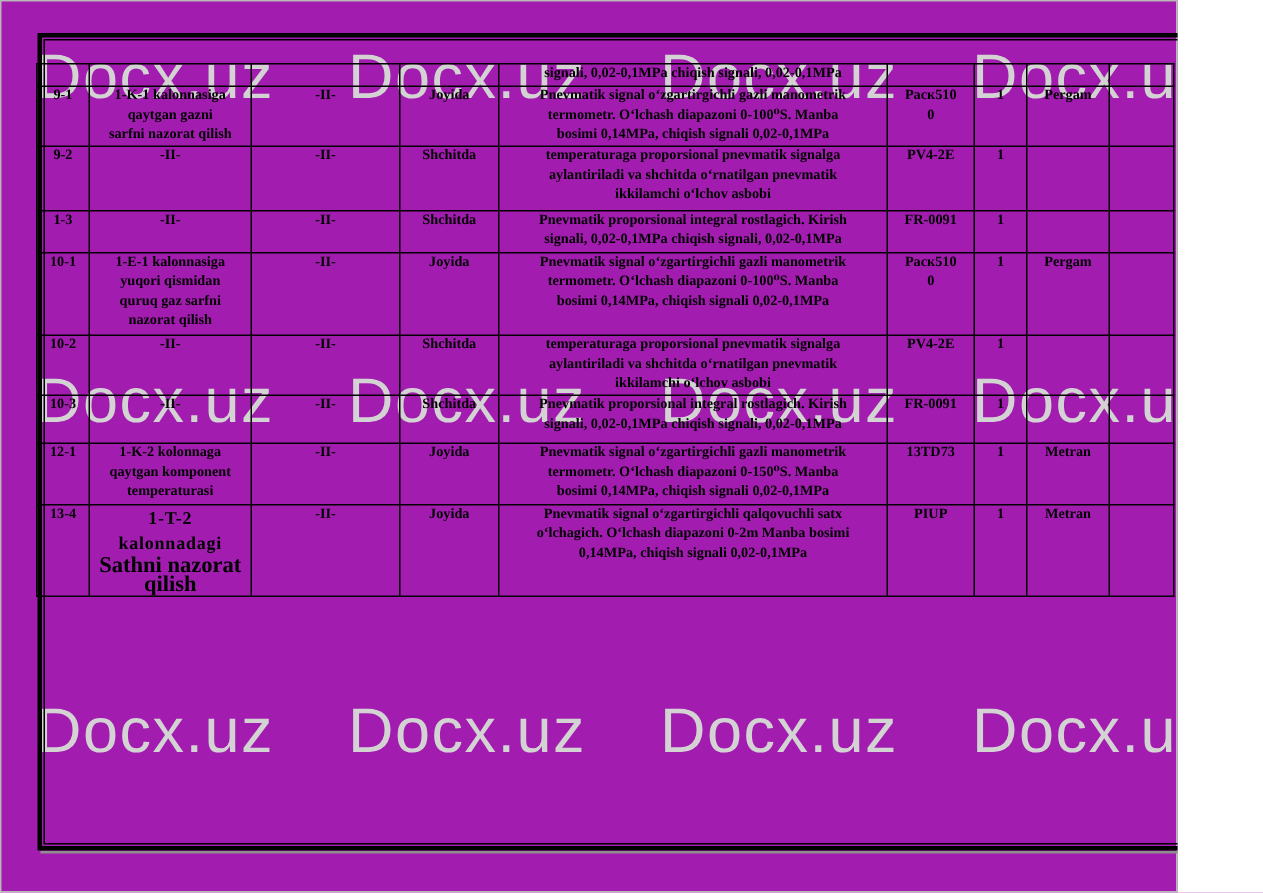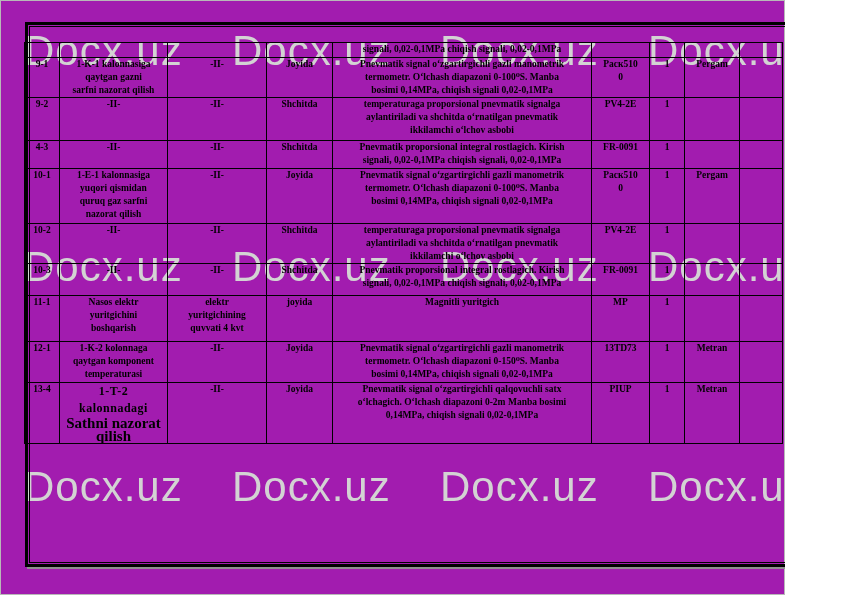--- a/index.html
+++ b/index.html
@@ -144,21 +144,21 @@
           <td>Shchitda</td>
           <td>temperaturaga proporsional pnevmatik signalga
 aylantiriladi va shchitda oʻrnatilgan pnevmatik
 ikkilamchi oʻlchov asbobi</td>
           <td>PV4-2E</td>
           <td>1</td>
           <td></td>
           <td></td>
         </tr>
         <tr style="height: 28px;">
-          <td>4-3</td>
+          <td>1-3</td>
           <td>-II-</td>
           <td>-II-</td>
           <td>Shchitda</td>
           <td>Pnevmatik proporsional integral rostlagich. Kirish
 signali, 0,02-0,1MPa chiqish signali, 0,02-0,1MPa</td>
           <td>FR-0091</td>
           <td>1</td>
           <td></td>
           <td></td>
         </tr>
@@ -197,35 +197,20 @@
           <td>-II-</td>
           <td>-II-</td>
           <td>Shchitda</td>
           <td>Pnevmatik proporsional integral rostlagich. Kirish
 signali, 0,02-0,1MPa chiqish signali, 0,02-0,1MPa</td>
           <td>FR-0091</td>
           <td>1</td>
           <td></td>
           <td></td>
         </tr>
-        <tr style="height: 46px;">
-          <td>11-1</td>
-          <td>Nasos elektr
-yuritgichini
-boshqarish</td>
-          <td>elektr
-yuritgichining
-quvvati 4 kvt</td>
-          <td>joyida</td>
-          <td>Magnitli yuritgich</td>
-          <td>MP</td>
-          <td>1</td>
-          <td></td>
-          <td></td>
-        </tr>
         <tr style="height: 41px;">
           <td>12-1</td>
           <td>1-K-2 kolonnaga
 qaytgan komponent
 temperaturasi</td>
           <td>-II-</td>
           <td>Joyida</td>
           <td>Pnevmatik signal oʻzgartirgichli gazli manometrik
 termometr. Oʻlchash diapazoni 0-150⁰S. Manba
 bosimi 0,14MPa, chiqish signali 0,02-0,1MPa</td>

